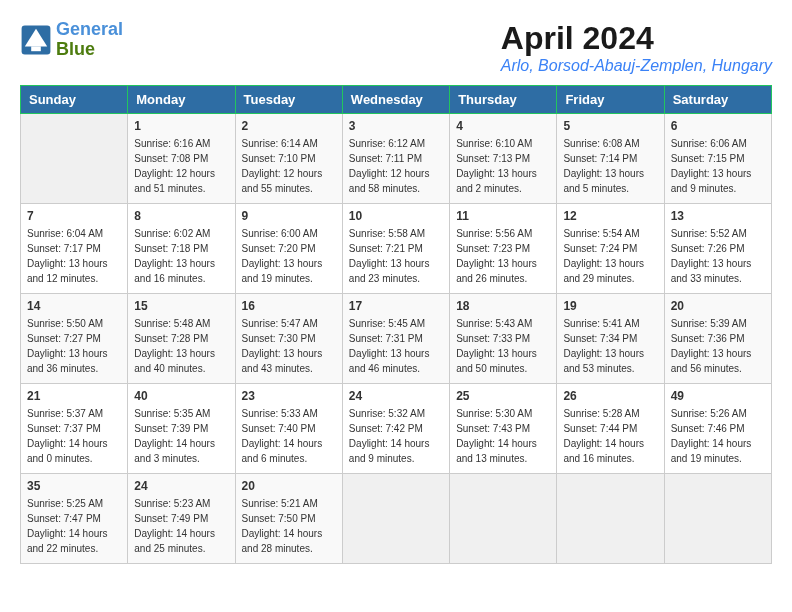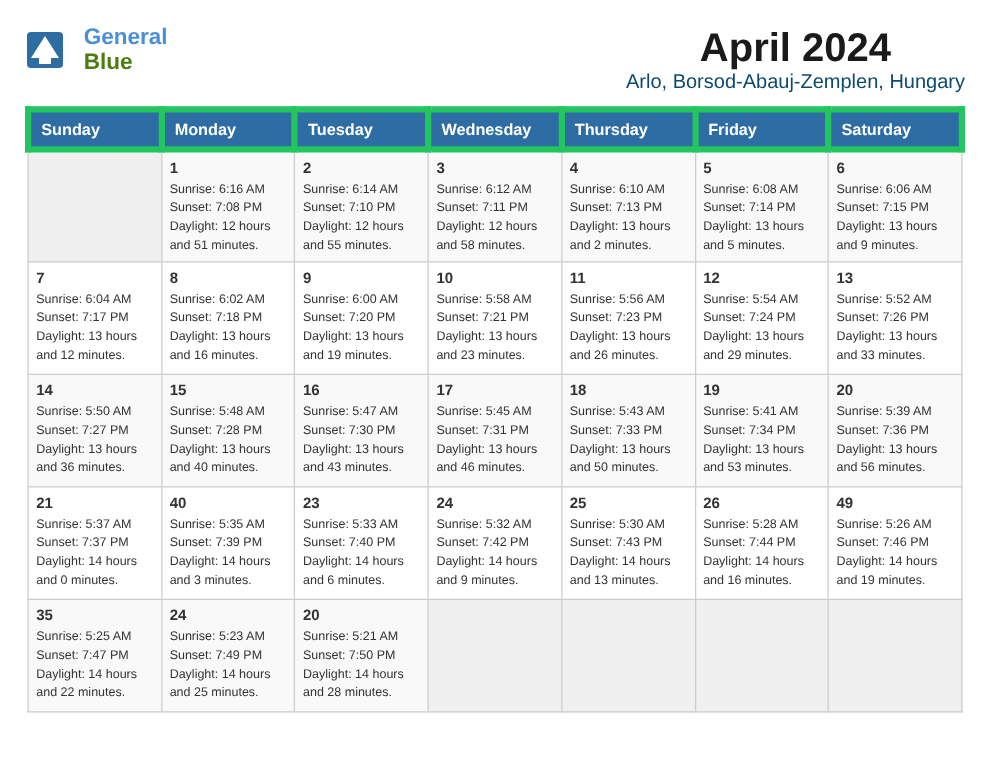--- a/index.html
+++ b/index.html
@@ -12,60 +12,61 @@
     }
     .header {
       display: flex;
       justify-content: space-between;
       align-items: flex-start;
       margin-bottom: 10px;
     }
     .logo {
       display: flex;
       align-items: center;
-      gap: 15px;
+      gap: 4px;
     }
     .logo-text {
       font-size: 18px;
       font-weight: bold;
       color: #1a1a1a;
       line-height: 1.1;
     }
     .logo-text span {
       color: #4a90d9;
     }
     .logo-icon {
       width: 32px;
       height: 32px;
     }
     .title-block {
-      text-align: center;
+      text-align: left;
     }
     .calendar-title {
       font-size: 32px;
       font-weight: bold;
       color: #1a1a1a;
     }
     .calendar-subtitle {
       font-size: 16px;
-      color: #0c4a6e;
+      color: #3b82f6;
+      font-style: italic;
     }
     table {
       width: 100%;
       border-collapse: collapse;
       table-layout: fixed;
     }
     thead th {
       background-color: #2e6da4;
       color: #fff;
       text-align: left;
       padding: 6px 8px;
       font-size: 13px;
       font-weight: bold;
-      border: 5px solid #22c55e;
+      border: 1px solid #22c55e;
     }
     tbody td {
       border: 1px solid #ccc;
       vertical-align: top;
       padding: 5px 6px;
       font-size: 10.5px;
       color: #333;
       min-height: 80px;
       height: 90px;
     }

